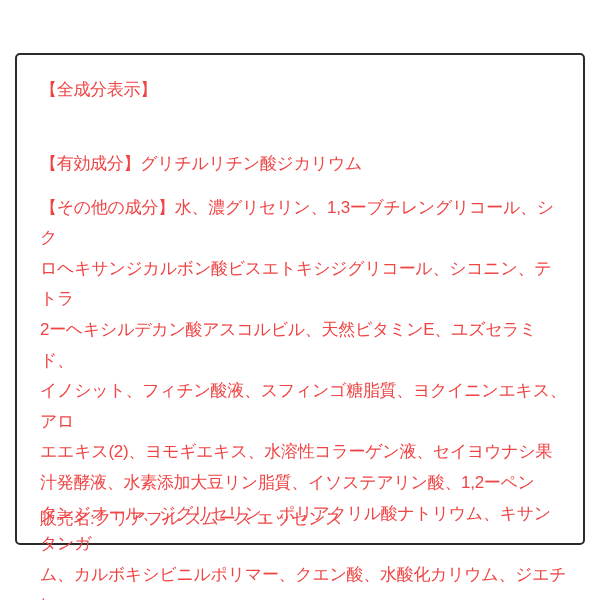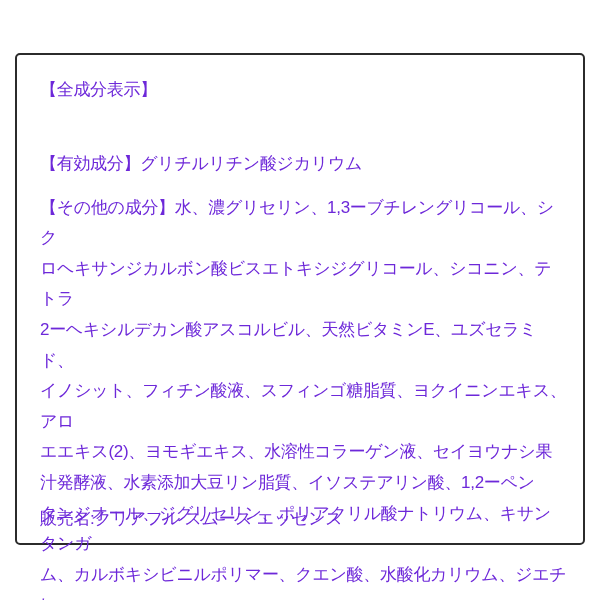--- a/index.html
+++ b/index.html
@@ -6,21 +6,21 @@
     margin: 0;
     padding: 0;
     background: #ffffff;
   }
   .page {
     position: relative;
     width: 600px;
     height: 600px;
     background: #ffffff;
     font-family: "Liberation Sans", "DejaVu Sans", sans-serif;
-    color: #6d28d9;
+    color: #ef4444;
     overflow: hidden;
   }
   .label-sheet {
     position: absolute;
     left: 15px;
     top: 53px;
     width: 570px;
     height: 492px;
     box-sizing: border-box;
     border: 2px solid #2b2b2b;

